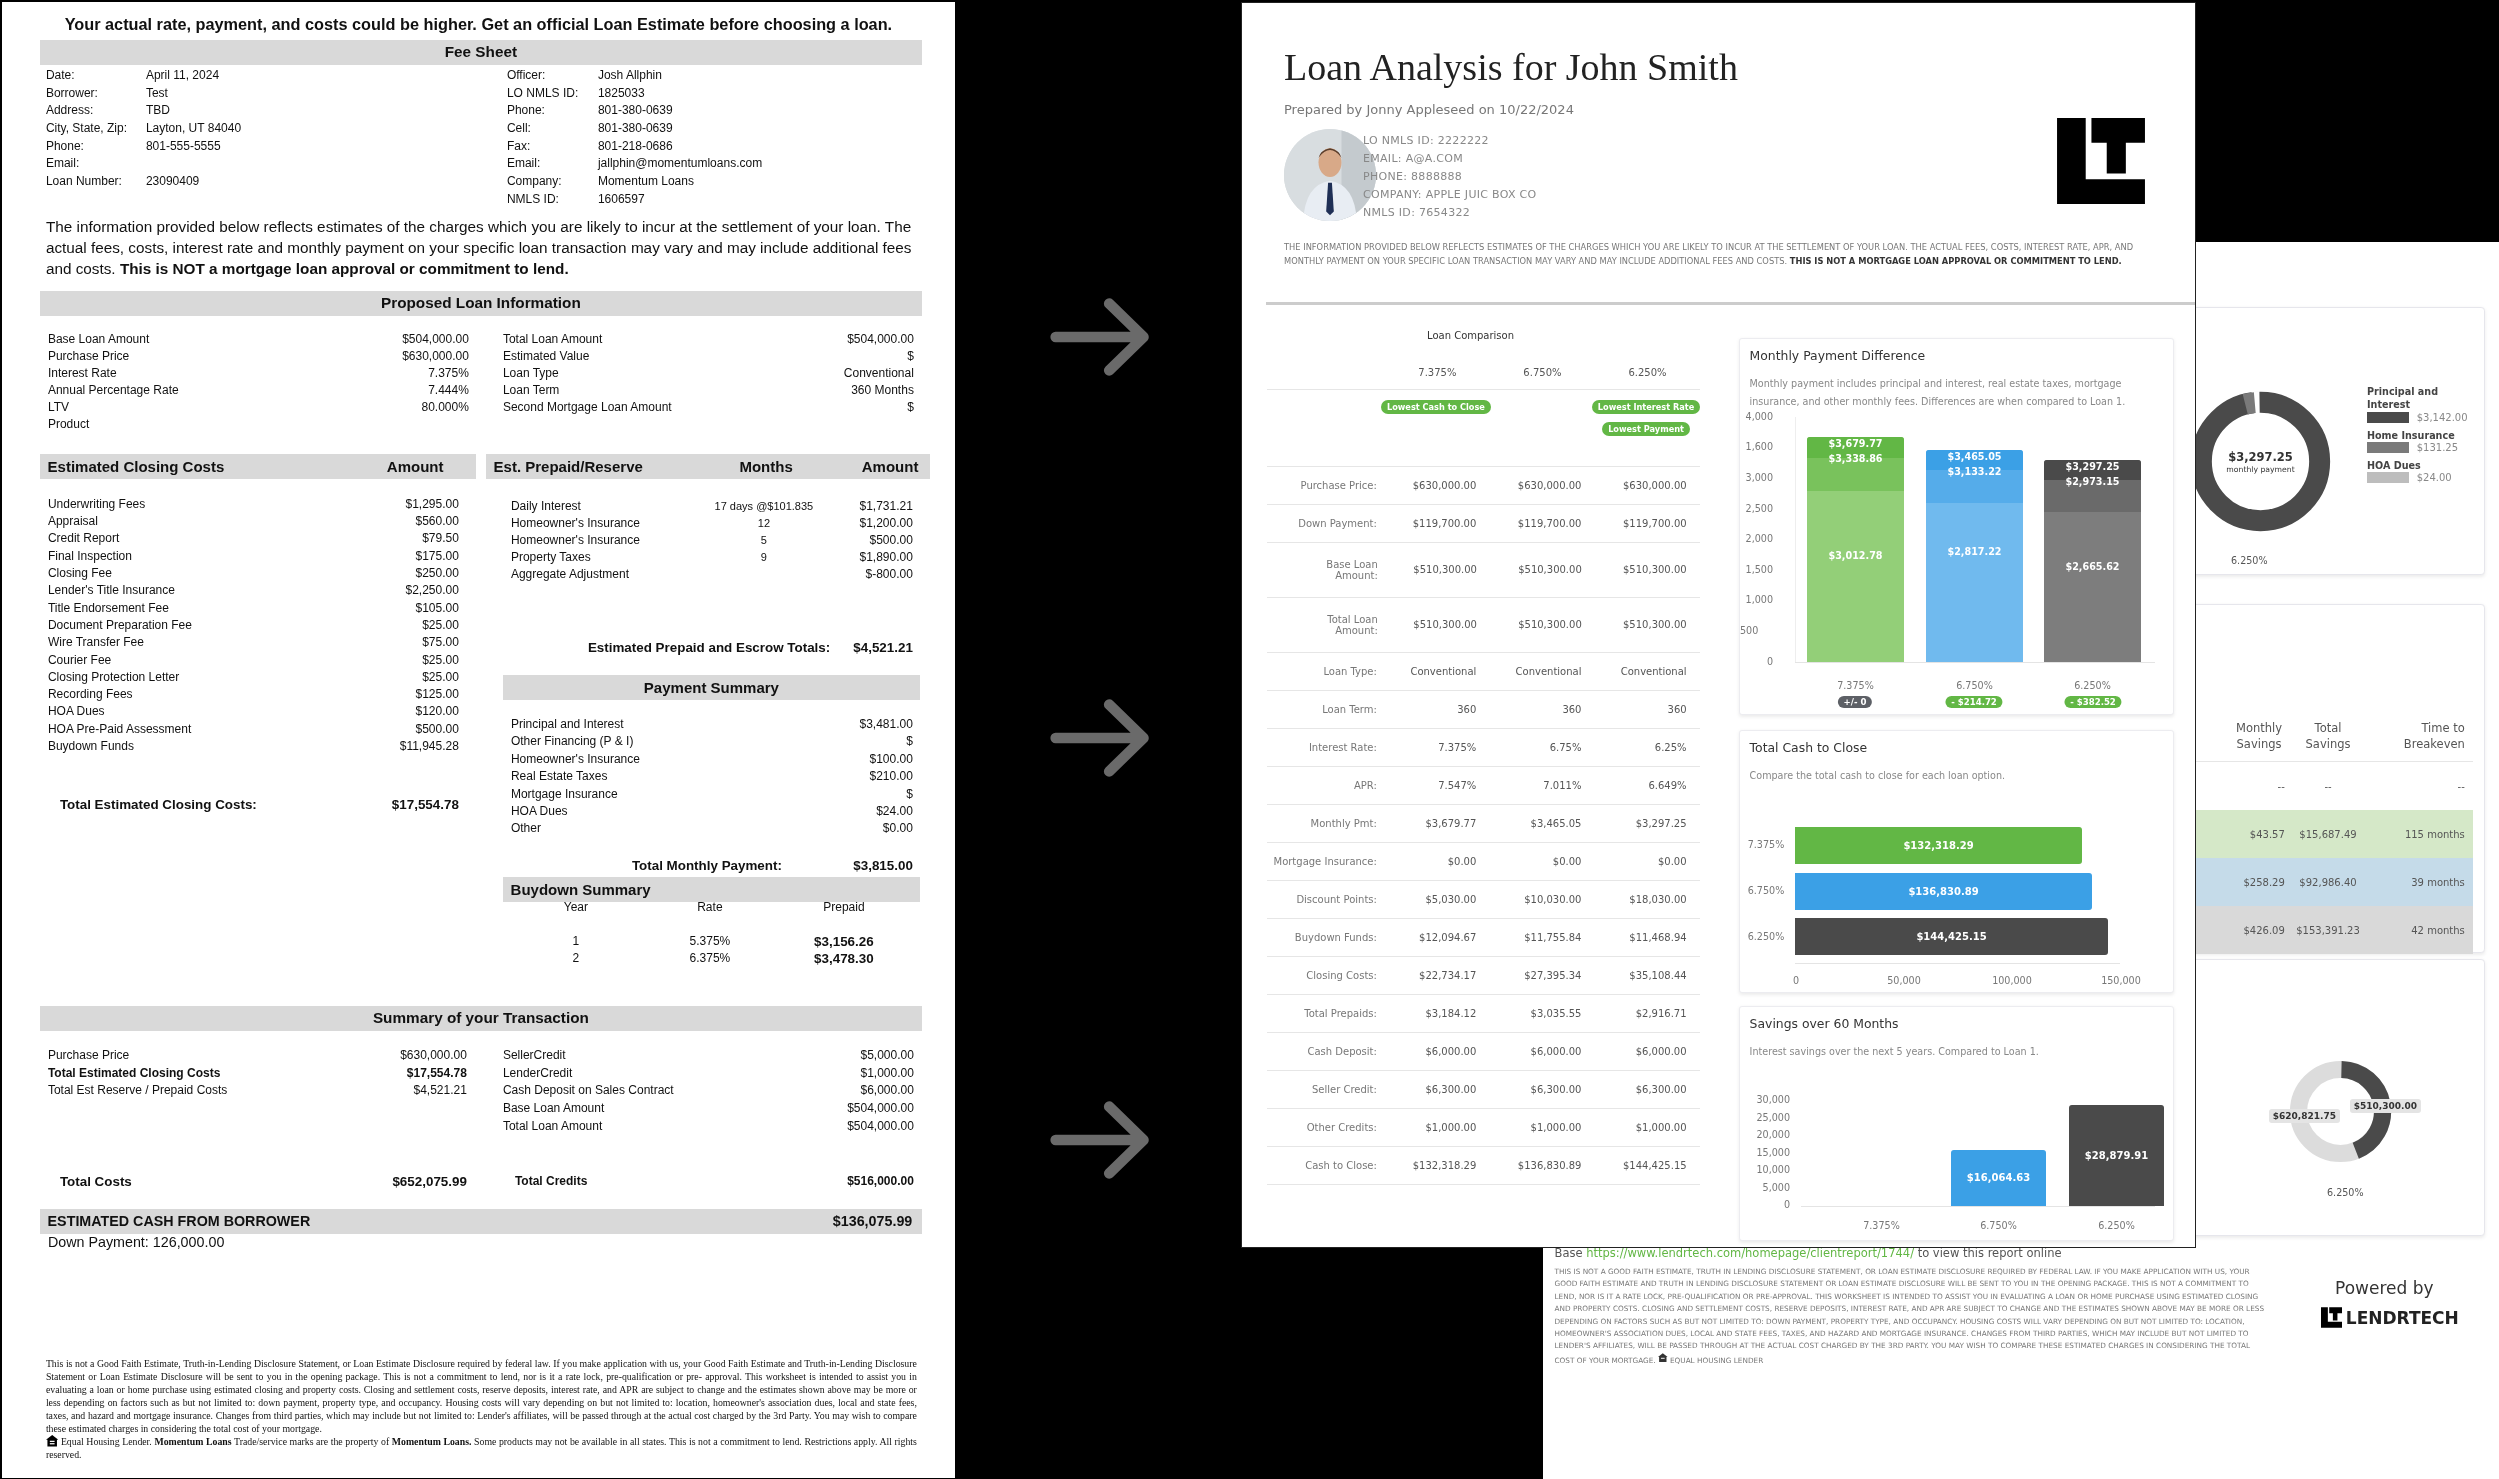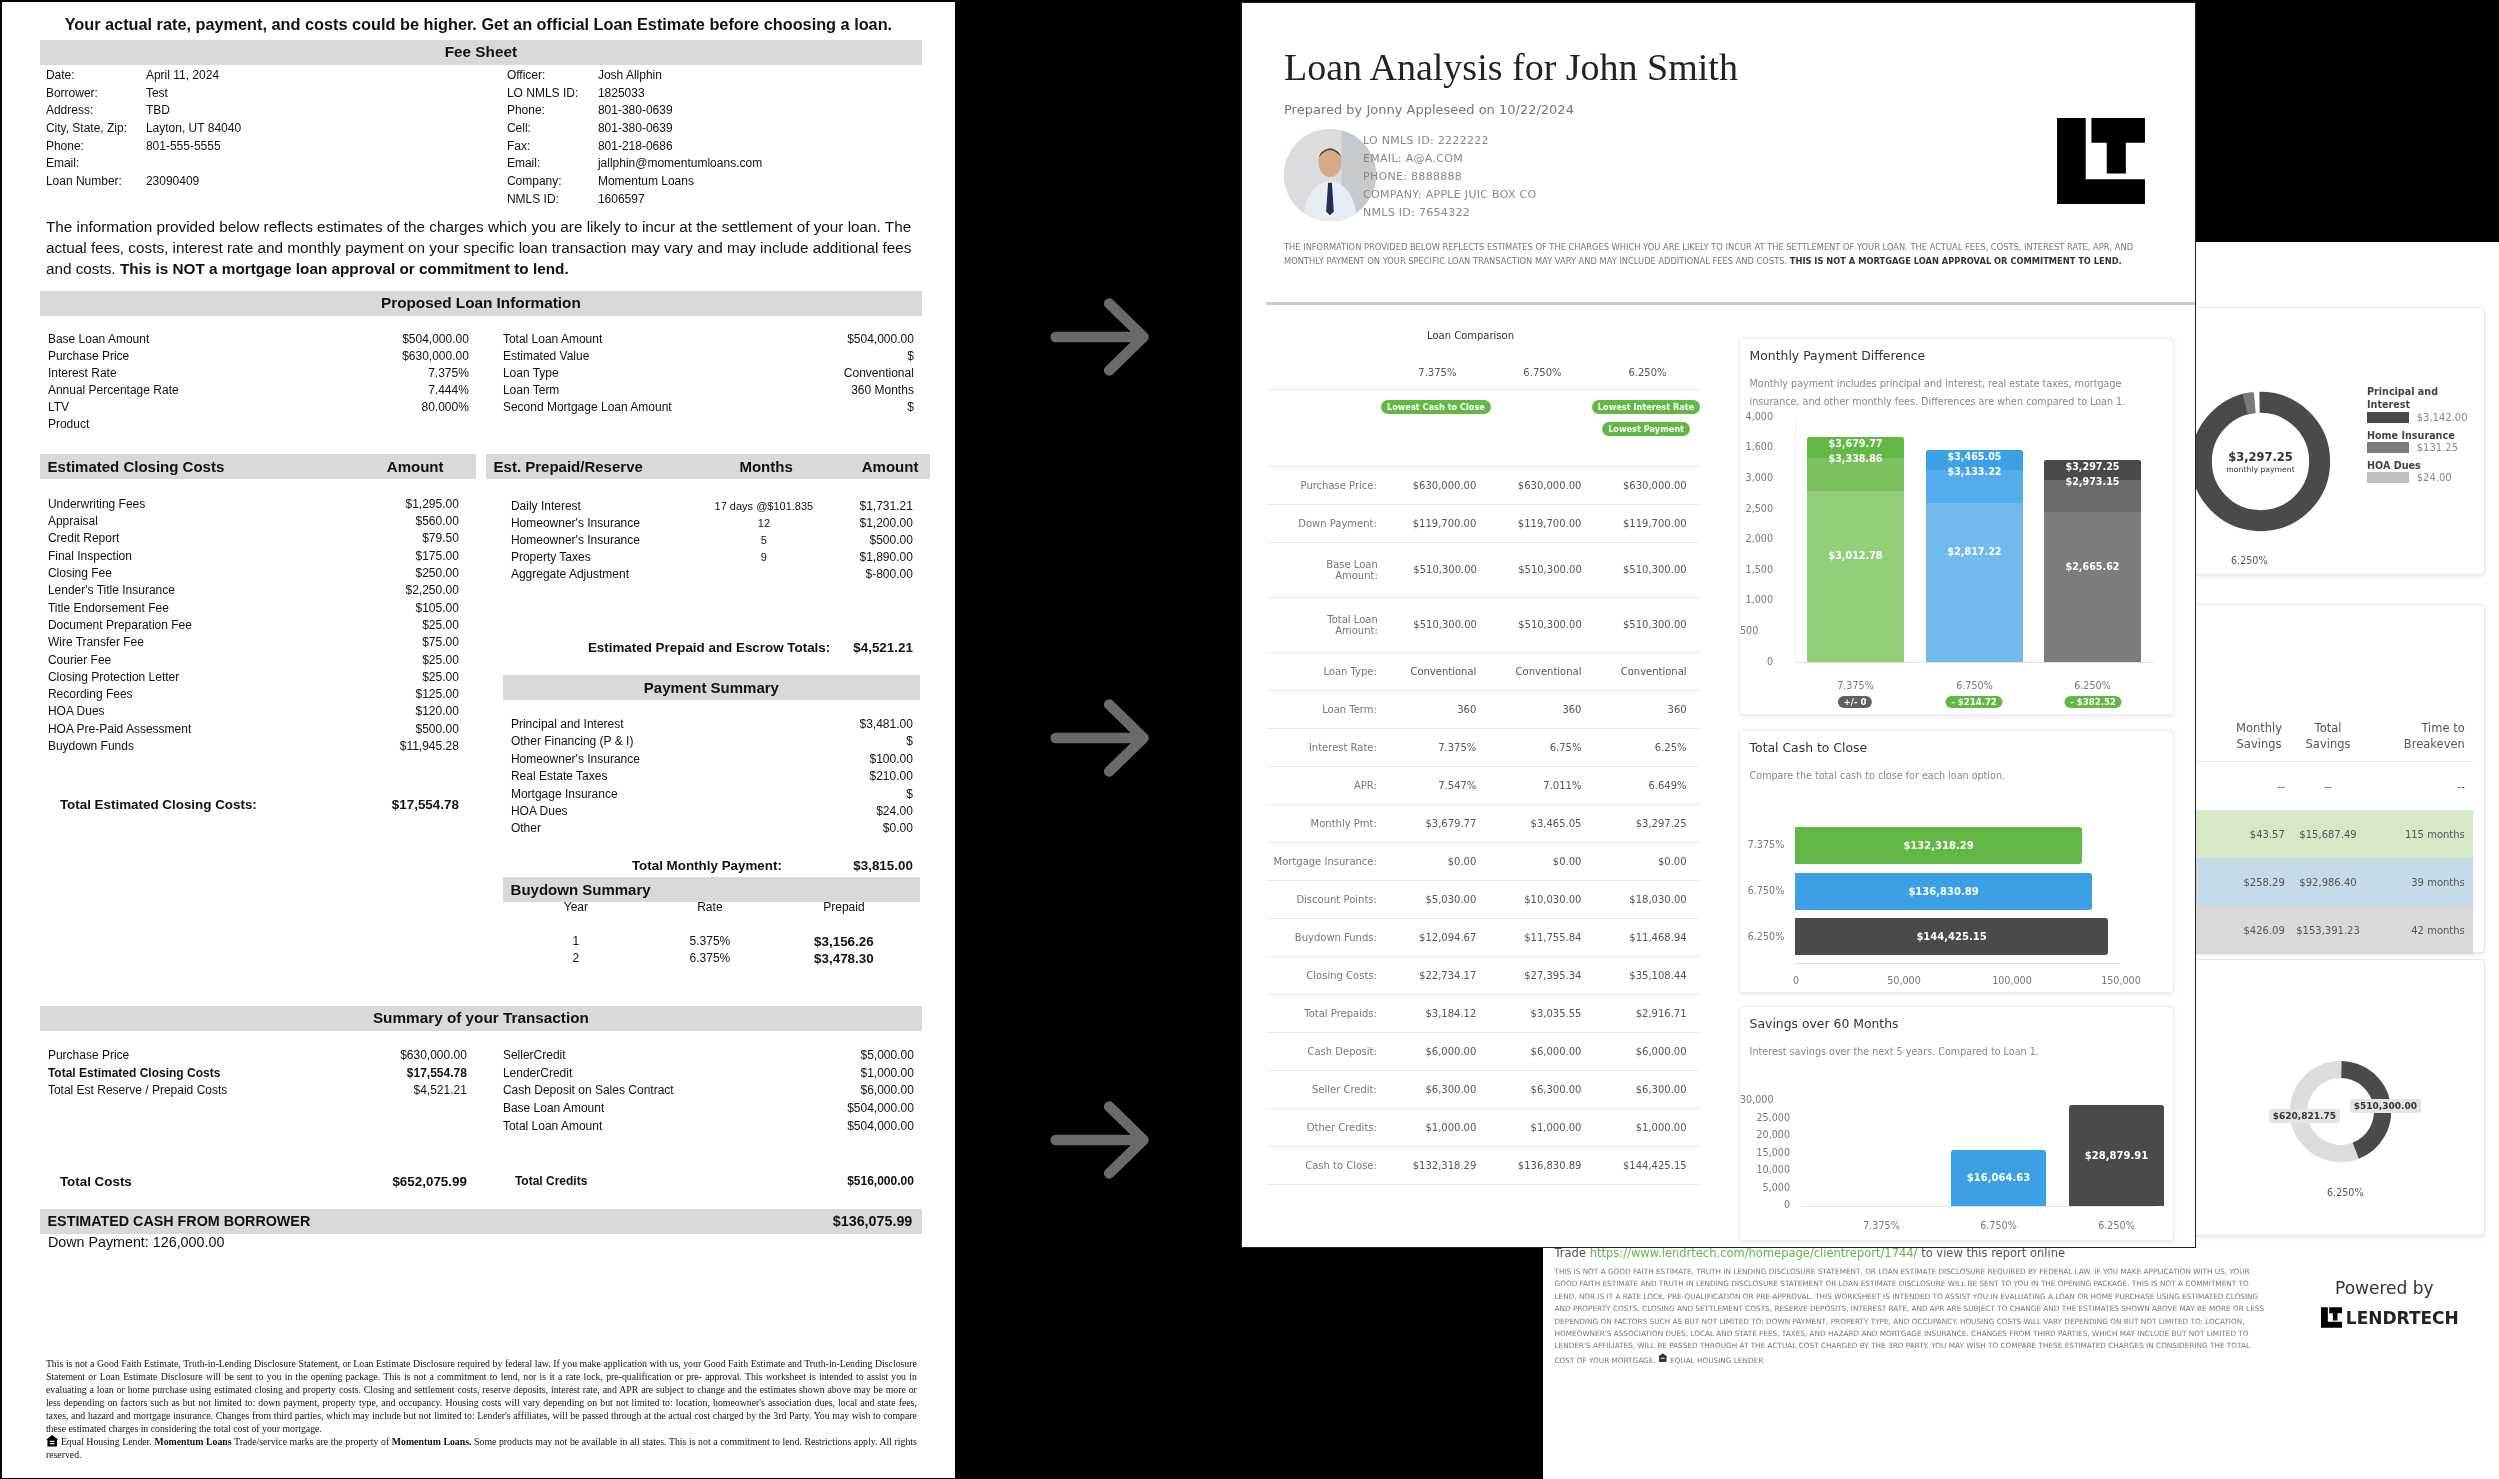--- a/index.html
+++ b/index.html
@@ -507,21 +507,21 @@
     <svg style="position:absolute; left:763px; top:99px;" width="105" height="105" viewBox="0 0 110 110">
       <circle cx="55" cy="55" r="44" fill="none" stroke="#dcdcdc" stroke-width="18"></circle>
       <path d="M 56 11 A 44 44 0 0 1 71 96" stroke="#4a4a4a" stroke-width="18" fill="none"></path>
     </svg>
     <div class="bp-text" style="left:744px; top:149px; background:#e4e4e4; border-radius:2.9px; padding:1.9px 3.8px; font-size:9px; font-weight:bold; color:#333;">$620,821.75</div>
     <div class="bp-text" style="left:825px; top:139px; background:#e4e4e4; border-radius:2.9px; padding:1.9px 3.8px; font-size:9px; font-weight:bold; color:#333;">$510,300.00</div>
     <div class="bp-text" style="left:802px; top:227px; font-size:9.6px;">6.250%</div>
   </div>
 
   <div class="bp-text" style="left:11.5px; top:1004px; font-size:11.5px; color:#555;">
-    <span>Trade</span>
+    <span>Base</span>
     <a style="color:#62b745; text-decoration:none;">https://www.lendrtech.com/homepage/clientreport/1744/</a>
     <span>to view this report online</span>
   </div>
   <div class="bp-text" style="left:11.5px; top:1024px; width:713px; font-size:7.3px; line-height:12.4px; color:#777; text-transform:uppercase;">
     <span>This is not a good faith estimate, truth in lending disclosure statement, or loan estimate disclosure required by federal law. If you make application with us, your good faith estimate and truth in lending disclosure statement or loan estimate disclosure will be sent to you in the opening package. This is not a commitment to lend, nor is it a rate lock, pre-qualification or pre-approval. This worksheet is intended to assist you in evaluating a loan or home purchase using estimated closing and property costs. Closing and settlement costs, reserve deposits, interest rate, and APR are subject to change and the estimates shown above may be more or less depending on factors such as but not limited to: down payment, property type, and occupancy. Housing costs will vary depending on but not limited to: location, homeowner's association dues, local and state fees, taxes, and hazard and mortgage insurance. Changes from third parties, which may include but not limited to lender's affiliates, will be passed through at the actual cost charged by the 3rd party. You may wish to compare these estimated charges in considering the total cost of your mortgage.</span>
     <span style="display:inline-block; width:9.6px; height:9.6px;"><svg width="9.6" height="9.6" viewBox="0 0 13 12">
           <path d="M6.5 0 L13 5 L11.5 5 L11.5 12 L1.5 12 L1.5 5 L0 5 Z" fill="#333"></path>
           <rect x="4" y="6" width="5" height="1.3" fill="#fff"></rect>
         </svg></span>
     <span>Equal Housing Lender</span>
@@ -759,21 +759,21 @@
   <div class="chart-card" style="top:1003px; height:235px;">
     <div class="cc-title">Savings over 60 Months</div>
     <div class="cc-desc">Interest savings over the next 5 years. Compared to Loan 1.</div>
     <div id="savings-chart">
         <div class="axis-lbl" style="left:0;width:50px;text-align:right;top:192px">0</div>
         <div class="axis-lbl" style="left:0;width:50px;text-align:right;top:175px">5,000</div>
         <div class="axis-lbl" style="left:0;width:50px;text-align:right;top:157px">10,000</div>
         <div class="axis-lbl" style="left:0;width:50px;text-align:right;top:140px">15,000</div>
         <div class="axis-lbl" style="left:0;width:50px;text-align:right;top:122px">20,000</div>
         <div class="axis-lbl" style="left:0;width:50px;text-align:right;top:105px">25,000</div>
-        <div class="axis-lbl" style="left:0;width:50px;top:87px">30,000</div>
+        <div class="axis-lbl" style="left:0;width:50px;text-align:right;top:87px">30,000</div>
         <div style="position:absolute;left:61px;top:199px;width:354px;height:1px;background:#e4e4e4"></div>
         <div class="axis-lbl" style="left:94px;width:95px;text-align:center;top:213px">7.375%</div>
         <div class="vbar" style="left:211px;width:95px;top:143px;height:56px;background:#3ba0e6;color:#fff;font-size:10px;font-weight:bold;display:flex;align-items:center;justify-content:center">$16,064.63</div>
         <div class="axis-lbl" style="left:211px;width:95px;text-align:center;top:213px">6.750%</div>
         <div class="vbar" style="left:329px;width:95px;top:98px;height:101px;background:#4a4a4a;color:#fff;font-size:10px;font-weight:bold;display:flex;align-items:center;justify-content:center">$28,879.91</div>
         <div class="axis-lbl" style="left:329px;width:95px;text-align:center;top:213px">6.250%</div>
       </div>
   </div>
 </div>
 

